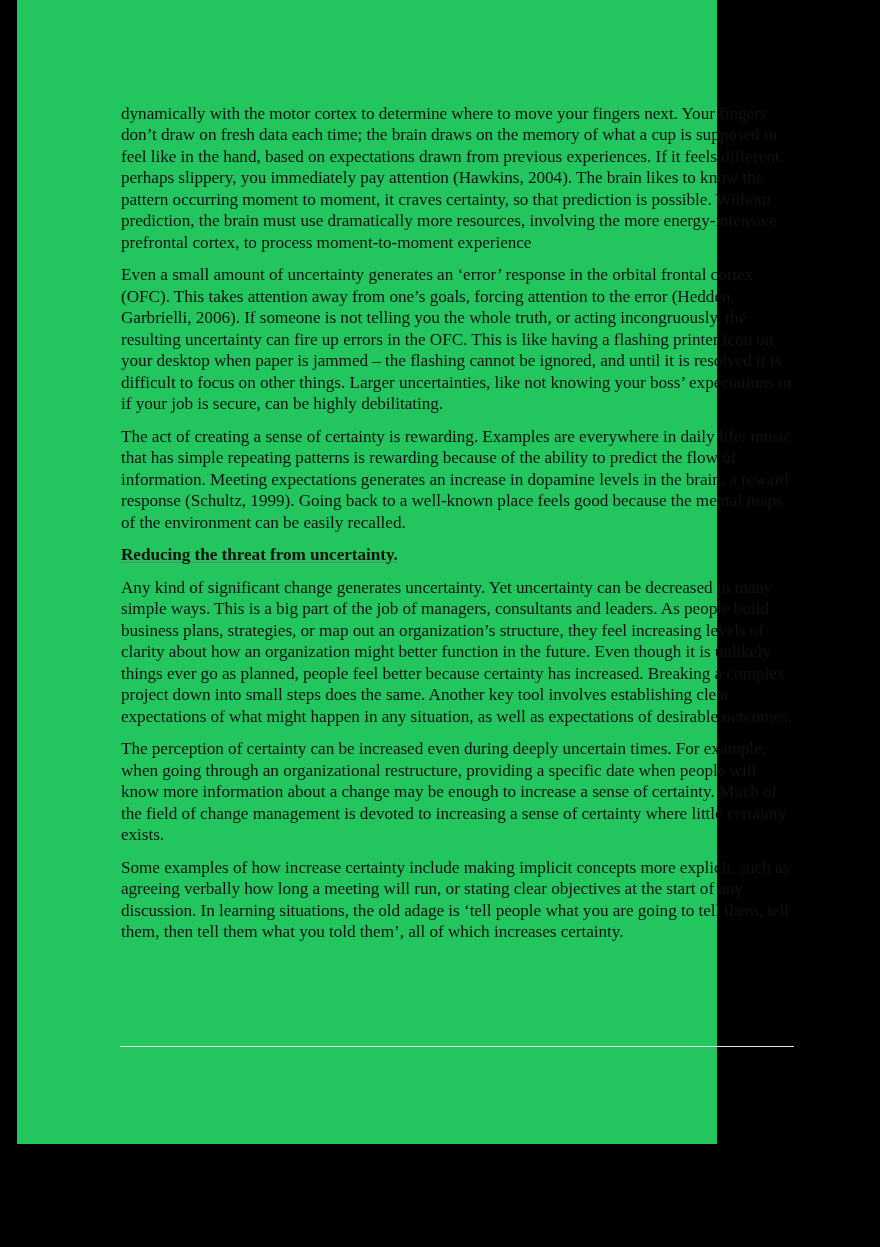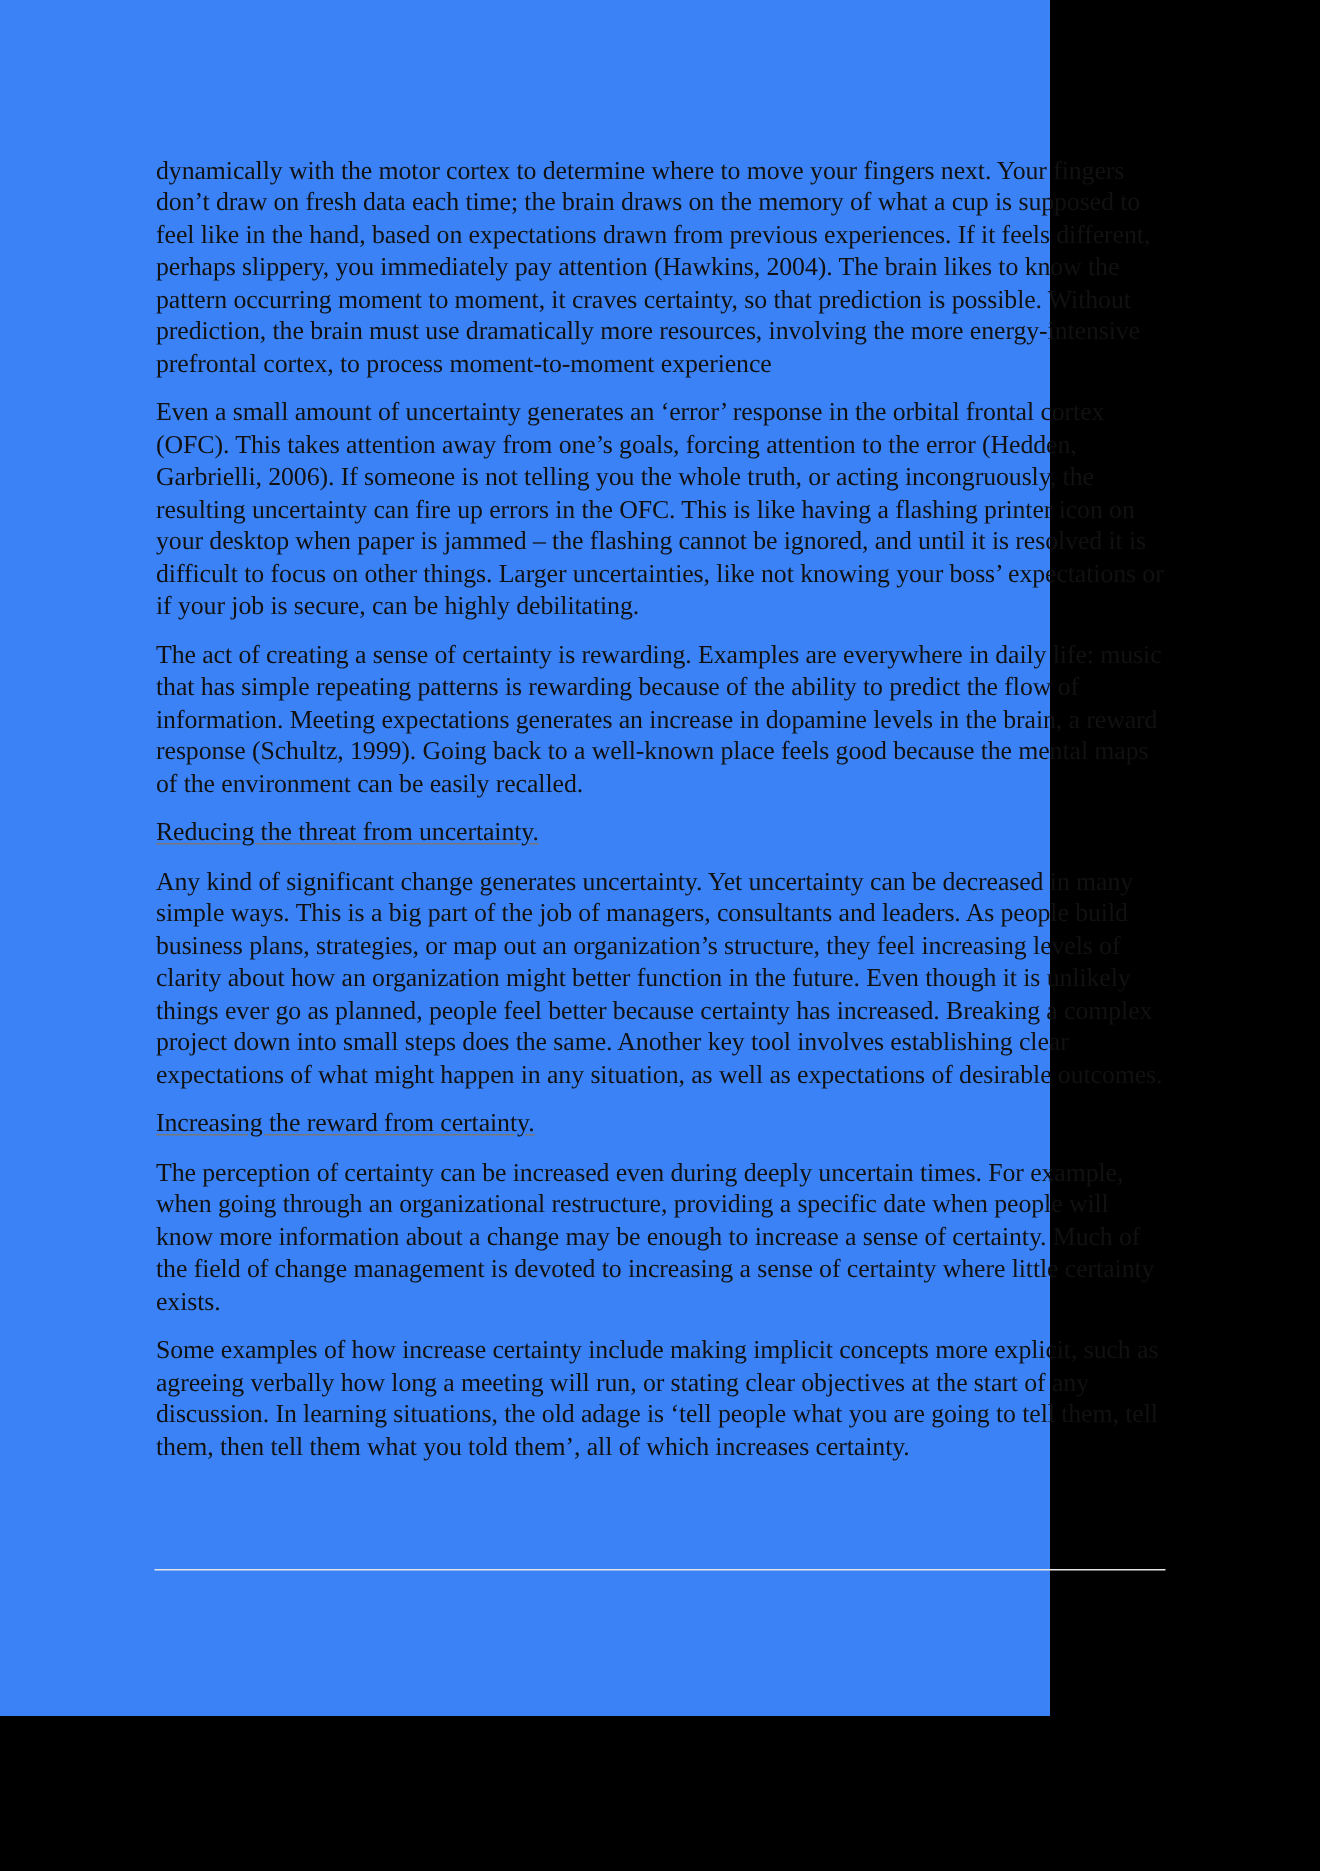--- a/index.html
+++ b/index.html
@@ -5,24 +5,24 @@
   html, body { margin: 0; padding: 0; }
   body {
     width: 880px;
     height: 1247px;
     background: #000000;
     position: relative;
     overflow: hidden;
   }
   .page {
     position: absolute;
-    left: 0; top: 0;
+    left: 17px; top: 0;
     width: 700px;
     height: 1144px;
-    background: #3b82f6;
+    background: #22c55e;
   }
   .content {
     position: absolute;
     left: 104px;
     top: 103px;
     width: 676px;
     font-family: "Liberation Serif", "DejaVu Serif", serif;
     font-size: 17.2px;
     line-height: 21.45px;
     color: #111111;
@@ -30,38 +30,38 @@
   .content p {
     margin: 0 0 11.2px 0;
     padding: 0;
     letter-spacing: -0.05px;
   }
   .content p.heading {
     text-decoration: underline;
     text-decoration-color: #777777;
     text-underline-offset: 2px;
     margin-bottom: 11.2px;
+    font-weight: bold;
   }
   .separator {
     position: absolute;
     left: 103px;
     top: 1046px;
     width: 674px;
     height: 0;
     border-top: 1px solid #e6e6e6;
   }
 </style>
 </head>
 <body>
 
 <div class="page">
   <div class="content">
     <p>dynamically with the motor cortex to determine where to move your fingers next. Your fingers don’t draw on fresh data each time; the brain draws on the memory of what a cup is supposed to feel like in the hand, based on expectations drawn from previous experiences. If it feels different, perhaps slippery, you immediately pay attention (Hawkins, 2004). The brain likes to know the pattern occurring moment to moment, it craves certainty, so that prediction is possible. Without prediction, the brain must use dramatically more resources, involving the more energy-intensive prefrontal cortex, to process moment-to-moment experience</p>
     <p>Even a small amount of uncertainty generates an ‘error’ response in the orbital frontal cortex (OFC). This takes attention away from one’s goals, forcing attention to the error (Hedden, Garbrielli, 2006). If someone is not telling you the whole truth, or acting incongruously, the resulting uncertainty can fire up errors in the OFC. This is like having a flashing printer icon on your desktop when paper is jammed – the flashing cannot be ignored, and until it is resolved it is difficult to focus on other things. Larger uncertainties, like not knowing your boss’ expectations or if your job is secure, can be highly debilitating.</p>
     <p>The act of creating a sense of certainty is rewarding. Examples are everywhere in daily life: music that has simple repeating patterns is rewarding because of the ability to predict the flow of information. Meeting expectations generates an increase in dopamine levels in the brain, a reward response (Schultz, 1999). Going back to a well-known place feels good because the mental maps of the environment can be easily recalled.</p>
     <p class="heading">Reducing the threat from uncertainty.</p>
     <p>Any kind of significant change generates uncertainty. Yet uncertainty can be decreased in many simple ways. This is a big part of the job of managers, consultants and leaders. As people build business plans, strategies, or map out an organization’s structure, they feel increasing levels of clarity about how an organization might better function in the future. Even though it is unlikely things ever go as planned, people feel better because certainty has increased. Breaking a complex project down into small steps does the same. Another key tool involves establishing clear expectations of what might happen in any situation, as well as expectations of desirable outcomes.</p>
-    <p class="heading">Increasing the reward from certainty.</p>
     <p>The perception of certainty can be increased even during deeply uncertain times. For example, when going through an organizational restructure, providing a specific date when people will know more information about a change may be enough to increase a sense of certainty. Much of the field of change management is devoted to increasing a sense of certainty where little certainty exists.</p>
     <p>Some examples of how increase certainty include making implicit concepts more explicit, such as agreeing verbally how long a meeting will run, or stating clear objectives at the start of any discussion. In learning situations, the old adage is ‘tell people what you are going to tell them, tell them, then tell them what you told them’, all of which increases certainty.</p>
   </div>
   <div class="separator"></div>
 </div>
 
 </body></html>

